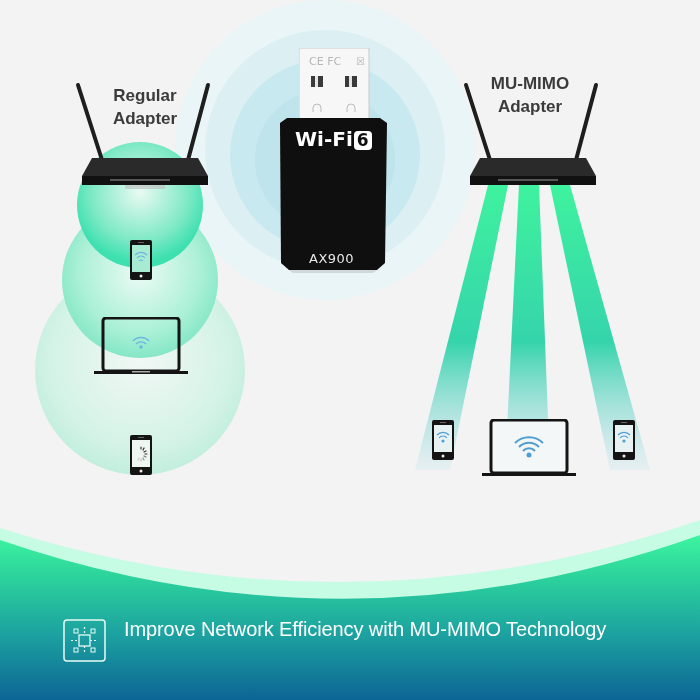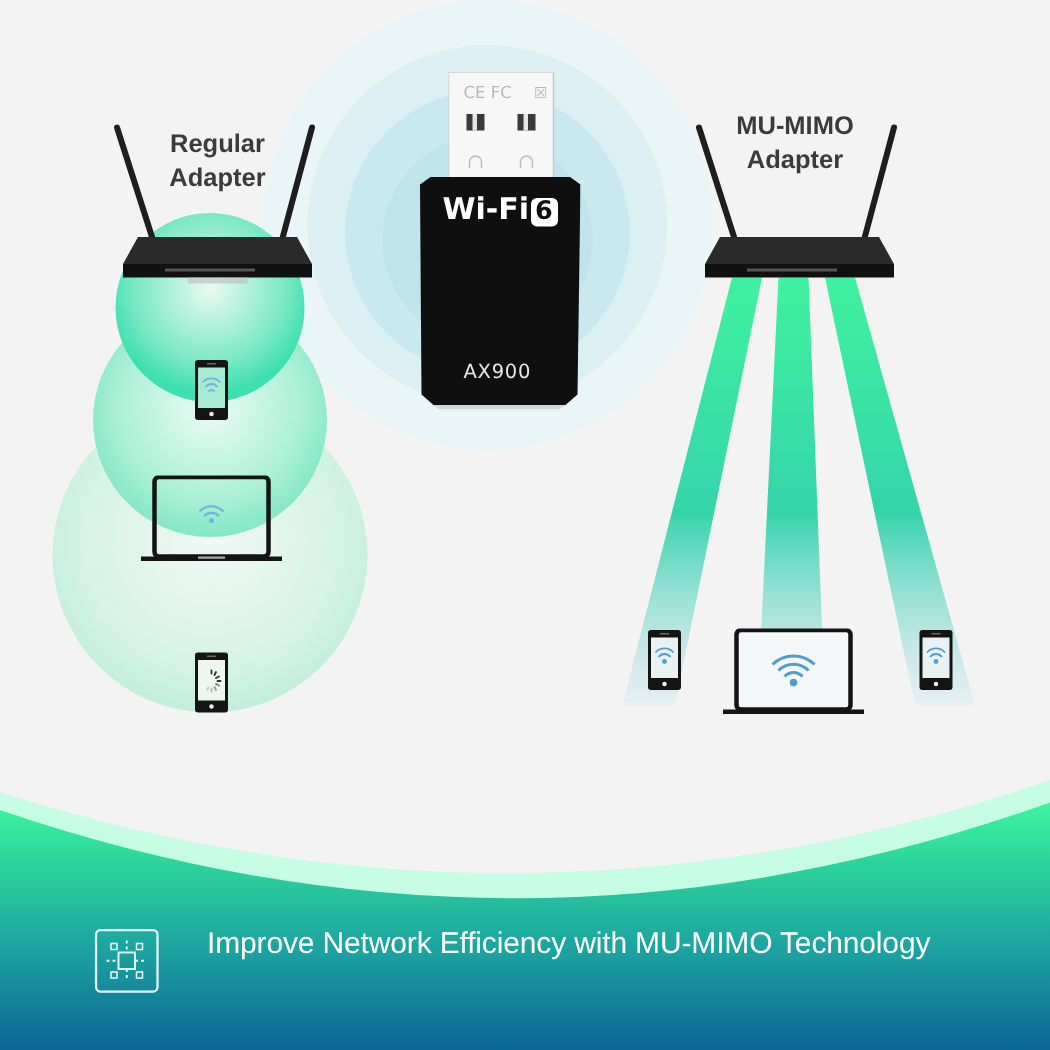--- a/index.html
+++ b/index.html
@@ -1,21 +1,21 @@
 <!DOCTYPE html>
 <html><head>
 <meta charset="utf-8">
 <style>
   html, body { margin:0; padding:0; }
   body { width:700px; height:700px; overflow:hidden; background:#f3f3f4; font-family:"Liberation Sans", sans-serif; }
   .stage { position:relative; width:700px; height:700px; background:#f3f3f4; overflow:hidden; }
   .abs { position:absolute; }
   svg { display:block; }
   .label { position:absolute; text-align:center; color:#3b3b3b; font-weight:bold; font-size:17px; line-height:23px; font-family:"Liberation Sans", sans-serif; }
-  .footer-text { position:absolute; left:138px; top:616px; color:#ffffff; font-size:20px; line-height:26px; font-family:"Liberation Sans", sans-serif; letter-spacing:-0.1px; }
+  .footer-text { position:absolute; left:124px; top:616px; color:#ffffff; font-size:20px; line-height:26px; font-family:"Liberation Sans", sans-serif; letter-spacing:-0.1px; }
   .wifi-text { position:absolute; color:#fff; font-weight:bold; font-family:"DejaVu Sans", sans-serif; }
   .ax-text { position:absolute; color:#e8e8e8; font-size:13px; font-family:"DejaVu Sans", sans-serif; letter-spacing:0.5px; }
 </style>
 </head>
 <body>
 
 <div class="stage">
 
   <svg class="abs" style="left:0;top:0" width="700" height="700" viewBox="0 0 700 700">
     <defs>
@@ -110,21 +110,21 @@
       <path d="M48,64 v-4 a4,4 0 0 1 8,0 v4" fill="none" stroke="#bbb"></path>
     </svg>
 
     <svg class="abs" style="left:0;top:70px" width="110" height="155" viewBox="0 0 110 155">
       <path d="M3,5 L10,0 L103,0 L110,5 L108,145 L100,152 L12,152 L4,145 Z" fill="#0f0f0f"></path>
       <path d="M12,152 L100,152 L96,155 L16,155 Z" fill="#cfd8db"></path>
     </svg>
     <div class="wifi-text" style="left:18px;top:79px;font-size:20px;">
       <span>Wi-Fi</span><span style="display:inline-block;background:#fff;color:#0f0f0f;border-radius:4px;padding:0 3px;margin-left:1px;font-size:17px;line-height:19px;">6</span>
     </div>
-    <div class="ax-text" style="left:32px;top:193px;">AX900</div>
+    <div class="ax-text" style="left:32px;top:203px;">AX900</div>
   </div>
 
   <svg class="abs" style="left:129px;top:239px" width="24" height="42" viewBox="0 0 24 42">
     <rect x="1" y="1" width="22" height="40" rx="2" fill="#141414"></rect>
     <rect x="3" y="6" width="18" height="27" fill="#a7ecd2"></rect>
     <rect x="9" y="3" width="6" height="1" fill="#666"></rect>
     <circle cx="12" cy="37" r="1.5" fill="#eee"></circle>
     <g fill="none" stroke="#6fb4e3" stroke-width="1.2">
       <path d="M6,16 a8,8 0 0 1 12,0"></path>
         <path d="M8,19 a5,5 0 0 1 8,0"></path>

